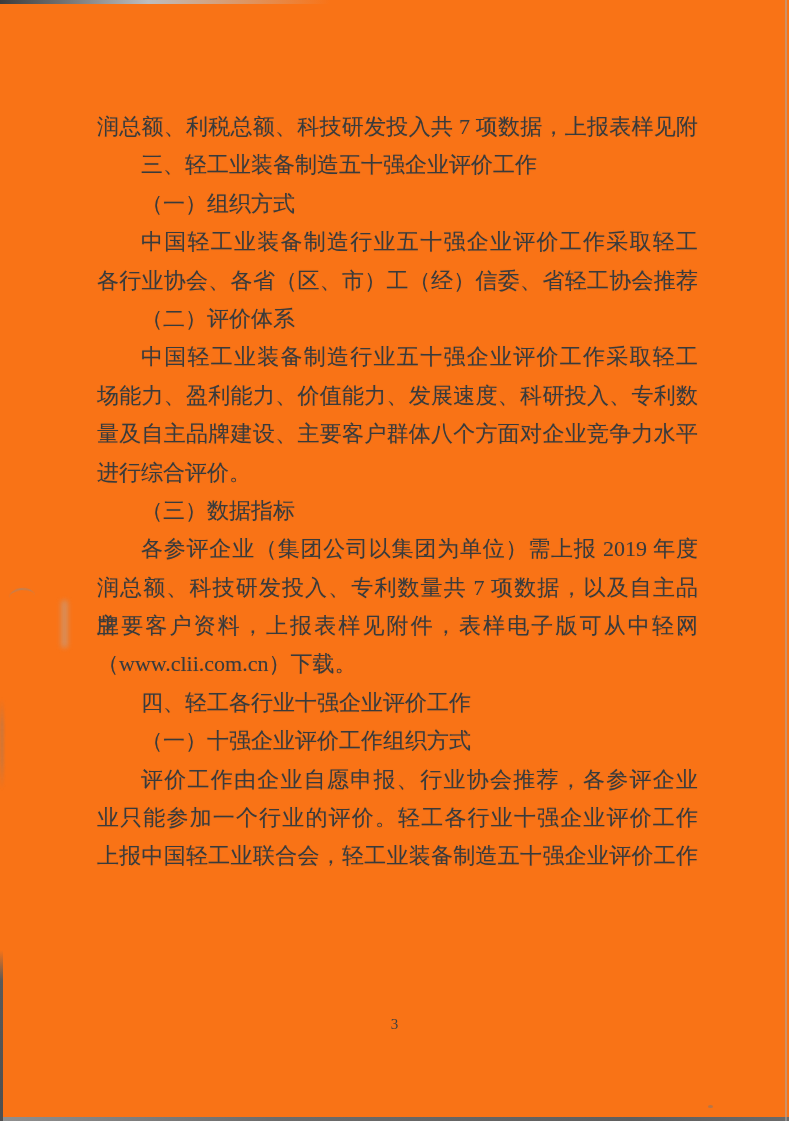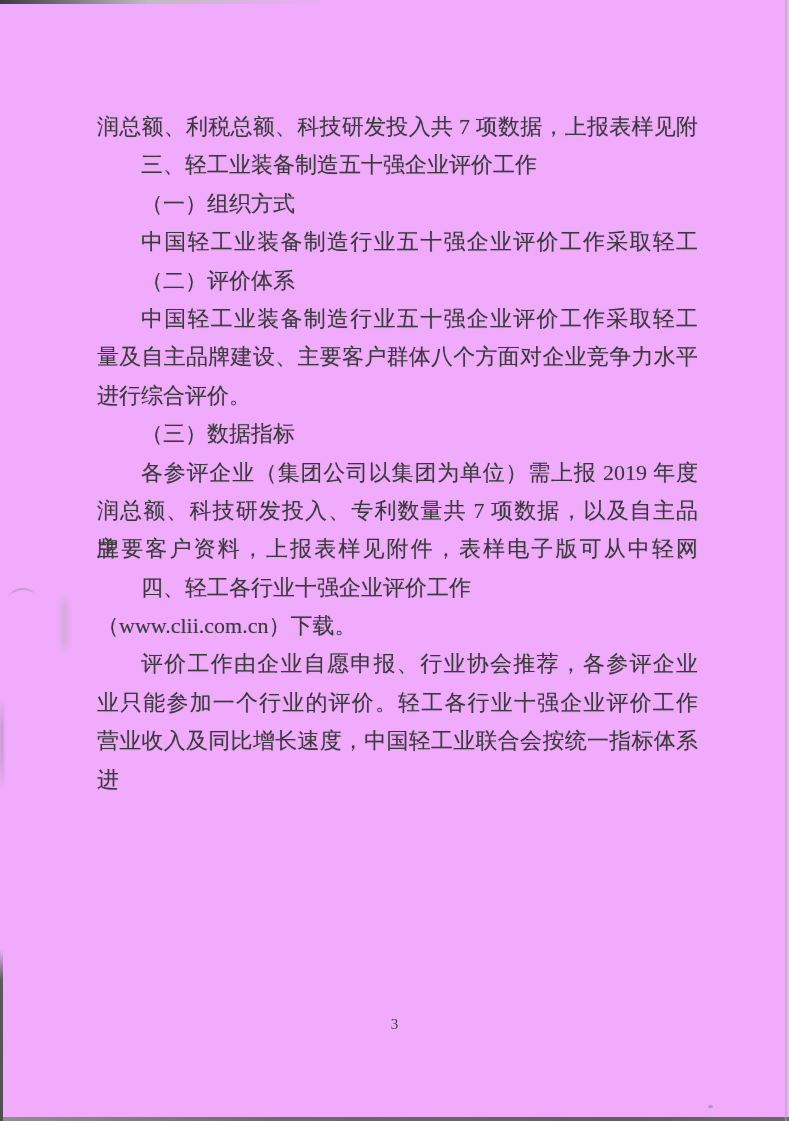--- a/index.html
+++ b/index.html
@@ -1,18 +1,18 @@
 <!DOCTYPE html>
 <html><head>
 <meta charset="utf-8">
 <style>
   html,body { margin:0; padding:0; background:#e8e8e8; }
   .page {
     position:relative; width:789px; height:1121px;
-    background:#f0abfc; overflow:hidden;
+    background:#f97316; overflow:hidden;
     font-family:"Liberation Serif","DejaVu Serif",serif;
   }
   .textblock {
     position:absolute; left:97px; top:108px; width:601px;
     color:#3a3a3a; font-size:22px; line-height:38.4px;
     text-shadow:0 0 1px rgba(90,90,90,.38);
   }
   .line { text-align:justify; text-justify:inter-character; height:38.4px; overflow:visible; }
   .line.indent { text-indent:2em;font-family:Liberation Serif, serif; }
   .line.fill { text-align-last:justify; }
@@ -72,30 +72,33 @@
   <div class="art art-curve"></div>
   <div class="art art-smudge-edge"></div>
   <div class="art art-smudge-margin"></div>
   <div class="art art-speck"></div>
 
   <main class="textblock">
     <div class="line fill">润总额、利税总额、科技研发投入共 7 项数据，上报表样见附</div>
     <div class="line indent">三、轻工业装备制造五十强企业评价工作</div>
     <div class="line indent">（一）组织方式</div>
     <div class="line indent fill">中国轻工业装备制造行业五十强企业评价工作采取轻工</div>
+    <div class="line fill">各行业协会、各省（区、市）工（经）信委、省轻工协会推荐</div>
     <div class="line indent">（二）评价体系</div>
     <div class="line indent fill">中国轻工业装备制造行业五十强企业评价工作采取轻工</div>
+    <div class="line fill">场能力、盈利能力、价值能力、发展速度、科研投入、专利数</div>
     <div class="line fill">量及自主品牌建设、主要客户群体八个方面对企业竞争力水平</div>
     <div class="line">进行综合评价。</div>
     <div class="line indent">（三）数据指标</div>
     <div class="line indent fill">各参评企业（集团公司以集团为单位）需上报 2019 年度</div>
     <div class="line fill">润总额、科技研发投入、专利数量共 7 项数据，以及自主品牌、</div>
     <div class="line fill">主要客户资料，上报表样见附件，表样电子版可从中轻网</div>
+    <div class="line">（www.clii.com.cn）下载。</div>
     <div class="line indent">四、轻工各行业十强企业评价工作</div>
-    <div class="line">（www.clii.com.cn）下载。</div>
+    <div class="line indent">（一）十强企业评价工作组织方式</div>
     <div class="line indent fill">评价工作由企业自愿申报、行业协会推荐，各参评企业</div>
     <div class="line fill">业只能参加一个行业的评价。轻工各行业十强企业评价工作</div>
-    <div class="line fill">营业收入及同比增长速度，中国轻工业联合会按统一指标体系进</div>
+    <div class="line fill">上报中国轻工业联合会，轻工业装备制造五十强企业评价工作</div>
   </main>
 
   <div class="pagenum">3</div>
 
 </div>
 
 </body></html>

